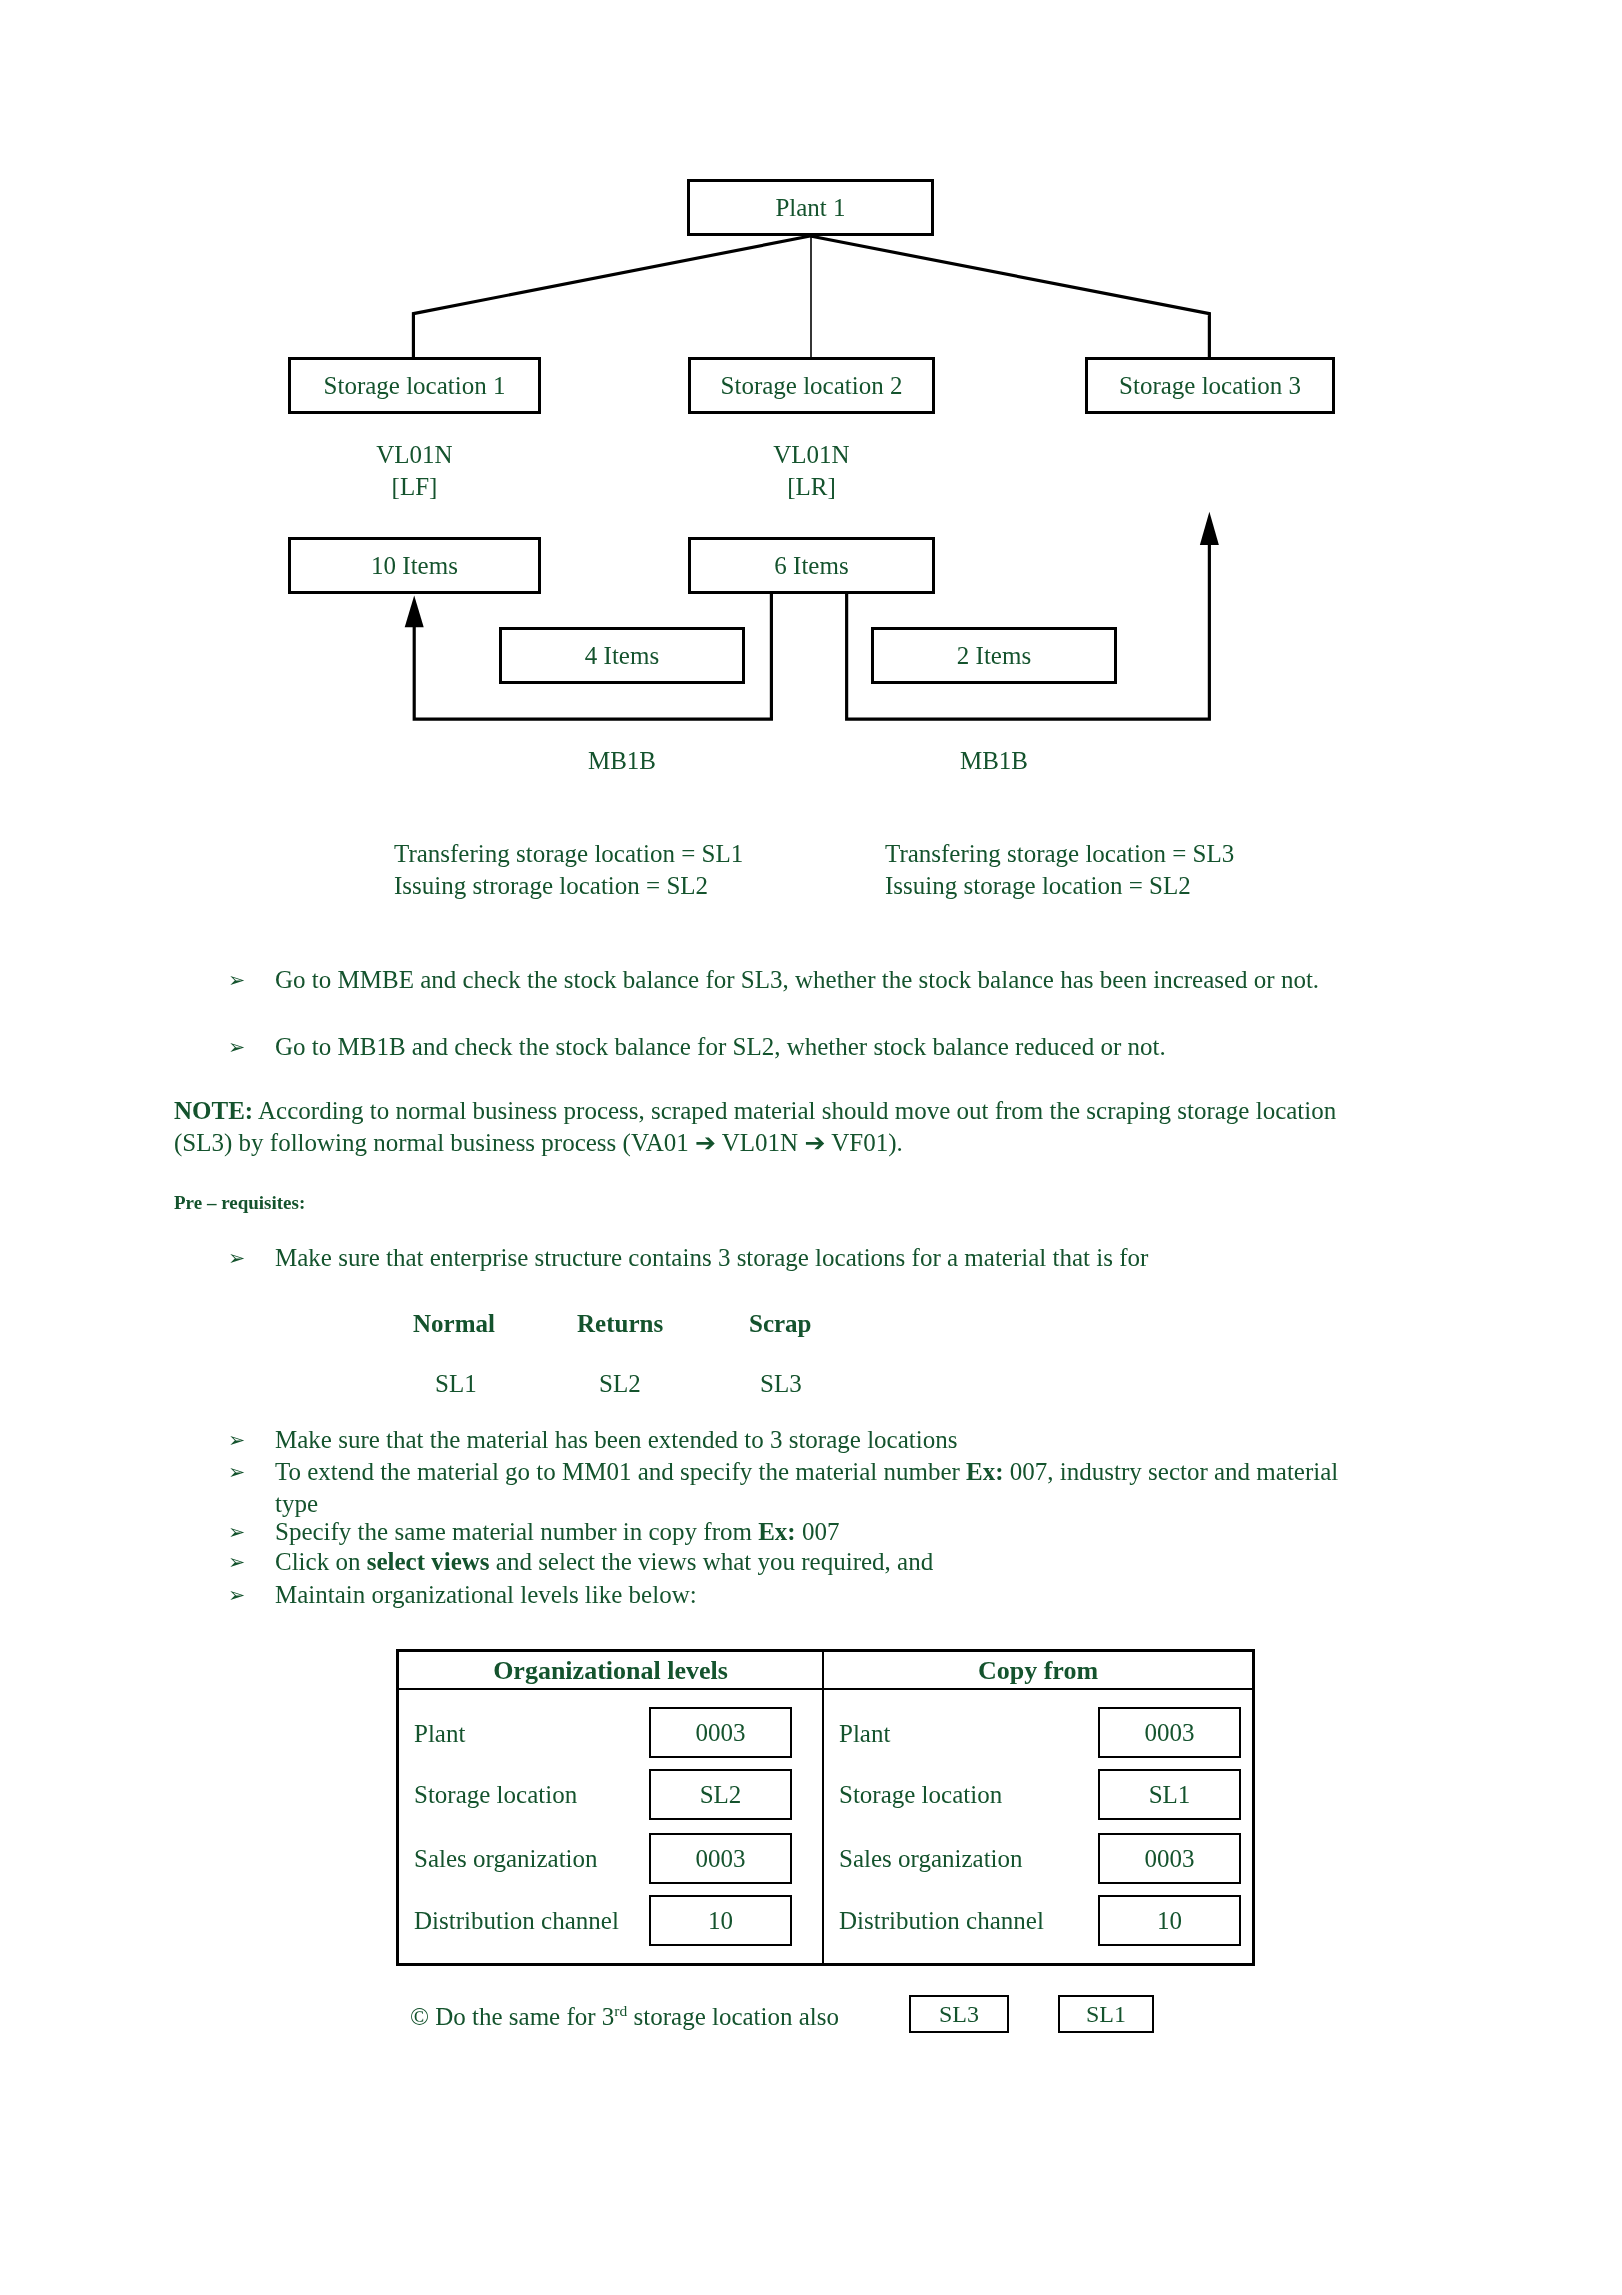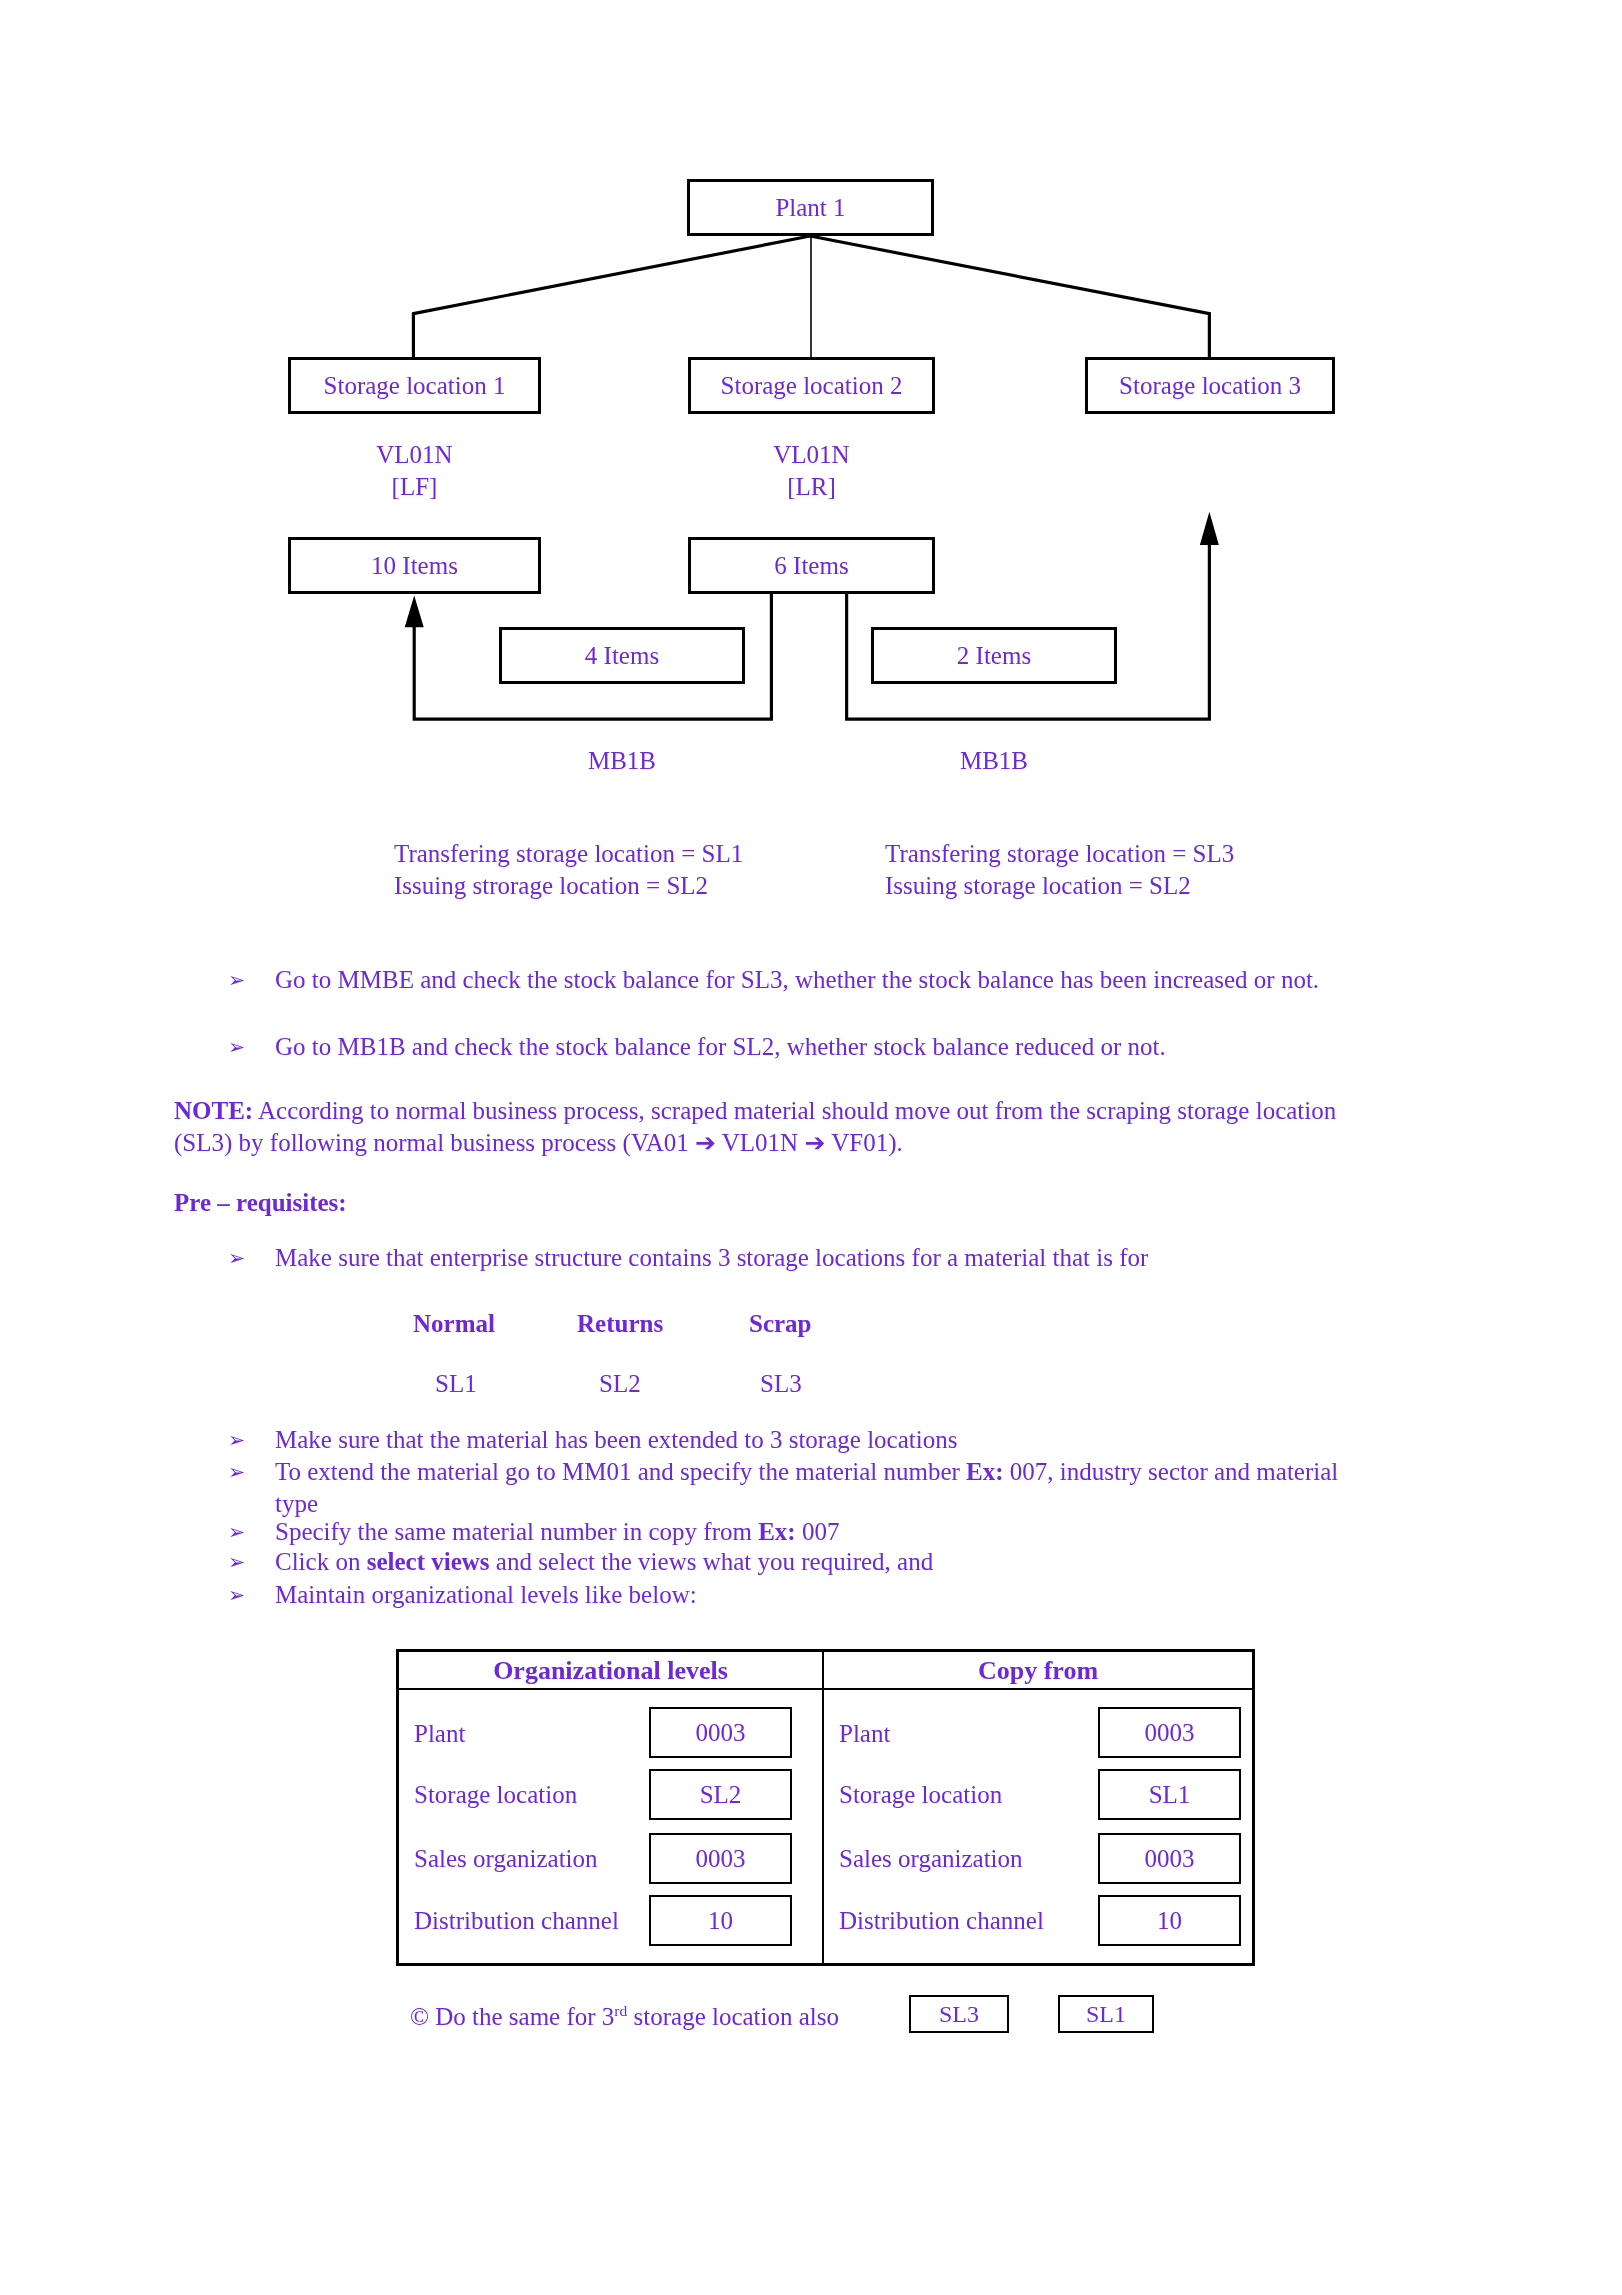--- a/index.html
+++ b/index.html
@@ -1,32 +1,32 @@
 <!DOCTYPE html>
 <html style="font-size:12.7px"><head>
 <meta charset="utf-8">
 <style>
   * { margin:0; padding:0; box-sizing:border-box; }
   html,body { background:#ffffff; }
   .page {
     position:relative; width:1622px; height:2295px; background:#fff;
-    font-family:"Liberation Serif", serif; color:#6d28d9; overflow:hidden;
+    font-family:"Liberation Serif", serif; color:#14532d; overflow:hidden;
   }
   .abs { position:absolute; }
   .dbox {
     position:absolute; border:3.2px solid #000; background:#fff;
     display:flex; align-items:center; justify-content:center; font-size:25px;
   }
   .lbl { position:absolute; font-size:25px; line-height:32px; text-align:center; }
   .tblock { position:absolute; font-size:25px; line-height:32px; }
   .bullet { position:absolute; display:flex; align-items:flex-start; }
   .bmark { flex:0 0 47px; font-family:"DejaVu Sans", sans-serif; font-size:20.6px; line-height:32px; }
   .btxt { font-size:25px; line-height:32px; }
   .bold { font-weight:700; }
-  .heading { position:absolute; font-size:25px; font-weight:700; line-height:32px; }
+  .heading { position:absolute; font-size:19px; font-weight:700; line-height:32px; }
   .mhead { position:absolute; font-size:25px; font-weight:700; }
   .mval { position:absolute; font-size:25px; }
   .arrowfont { font-family:"DejaVu Sans", sans-serif; }
   .otable { position:absolute; left:396px; top:1649px; width:859px; height:317px; border:3.2px solid #000; background:#fff; }
   .divider-v { position:absolute; left:423px; top:0; width:2.4px; height:100%; background:#000; }
   .divider-h { position:absolute; left:0; top:36px; width:100%; height:2.4px; background:#000; }
   .th { position:absolute; top:4px; font-size:26px; font-weight:700; text-align:center; }
   .th-left { left:0; width:423px; }
   .th-right { left:425px; width:428px; }
   .tlabel { position:absolute; font-size:25px; line-height:29px; }

